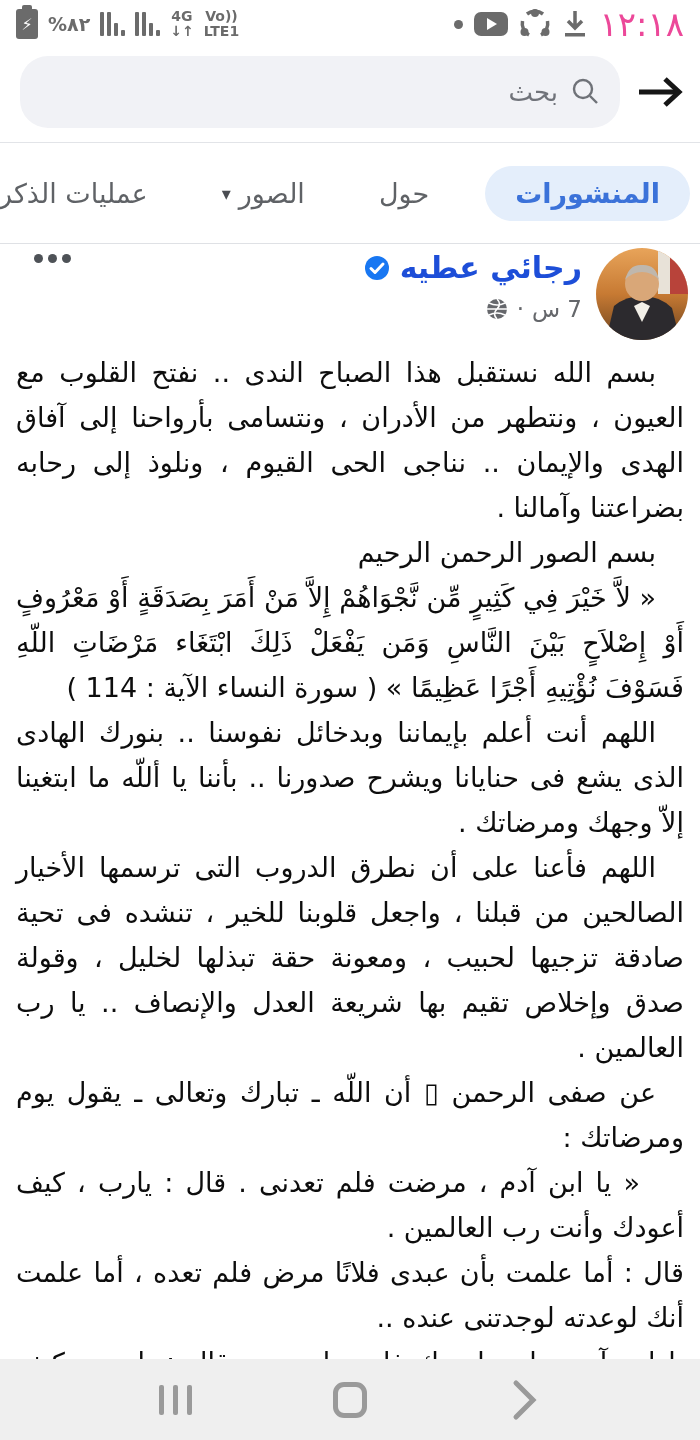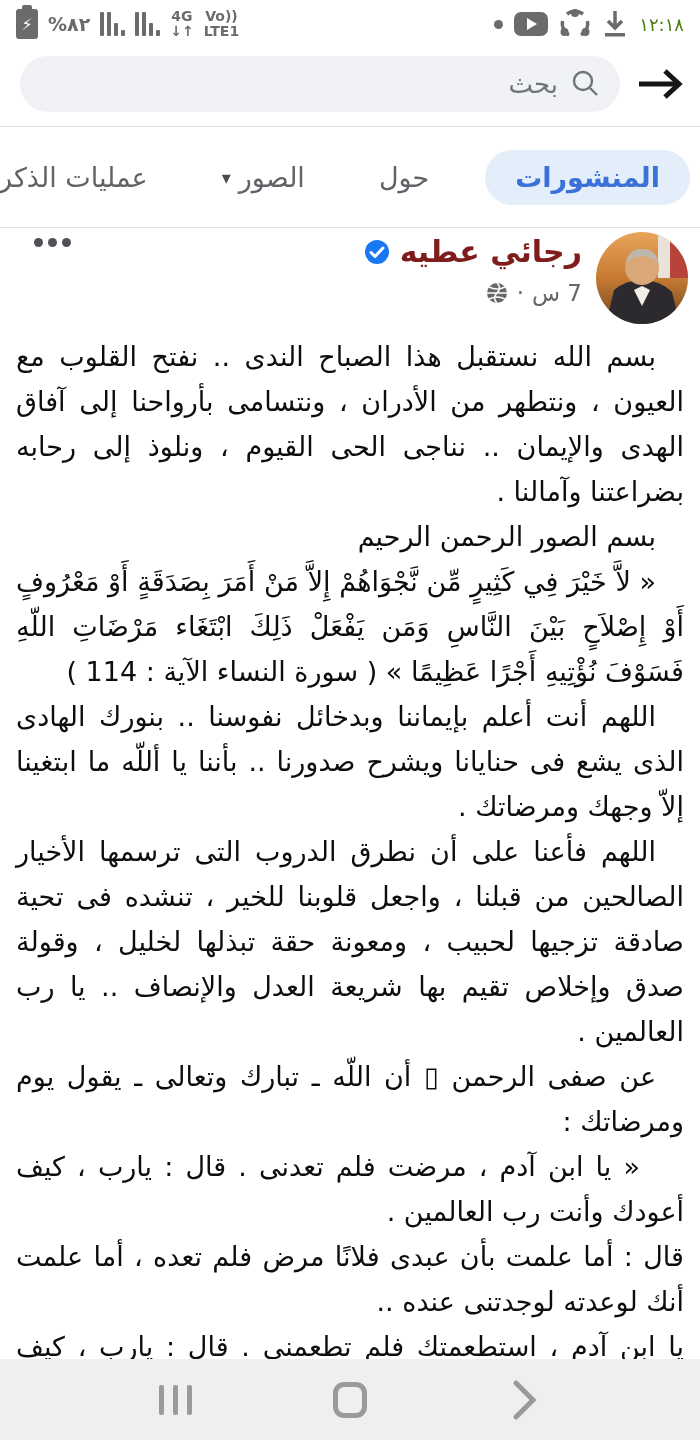--- a/index.html
+++ b/index.html
@@ -19,26 +19,26 @@
   .sb-left, .sb-right { display:flex; align-items:center; gap:10px; }
   .sb-text { font-size:19px; font-weight:bold; color:#6b6b6b; }
   .sb-stack { display:flex; flex-direction:column; align-items:center; line-height:15px; }
   .sb-stack span { font-size:14px; font-weight:bold; color:#6b6b6b; }
   .battery { position:relative; width:22px; height:30px; background:#6b6b6b; border-radius:3px; }
   .battery:before { content:""; position:absolute; top:-4px; left:6px; width:10px; height:4px; background:#6b6b6b; border-radius:2px 2px 0 0; }
   .bolt { position:absolute; inset:0; display:flex; align-items:center; justify-content:center; color:#fff; font-size:16px; }
   .signal { display:flex; align-items:flex-end; gap:3px; height:24px; }
   .signal i { display:block; width:4px; background:#6b6b6b; border-radius:1px; }
   .notif-dot { width:9px; height:9px; border-radius:50%; background:#6b6b6b; }
-  .sb-time { font-size:18px; color:#4d7c0f; }
+  .sb-time { font-size:34px; color:#ec4899; }
 
   
   .search-row { display:flex; align-items:center; gap:14px; padding:8px 14px 14px 20px; direction:ltr; }
   .search-pill {
-    flex:1; height:56px; background:#f1f2f6; border-radius:28px;
+    flex:1; height:72px; background:#f1f2f6; border-radius:28px;
     display:flex; align-items:center; justify-content:flex-end; gap:12px;
     padding:0 20px; direction:ltr;
   }
   .search-placeholder { font-size:26px; color:#70737a; }
   .back-arrow { width:52px; height:48px; display:flex; align-items:center; justify-content:center; }
   .hdr-divider { height:1px; background:#e2e4e8; width:100%; }
 
   
   .tabs-row {
     height:101px; display:flex; direction:rtl; align-items:center;
@@ -46,21 +46,21 @@
   }
   .tab { font-size:27px; color:#5f6266; padding:12px 18px; border-radius:32px; display:flex; align-items:center; gap:8px; white-space:nowrap; }
   .tab.active { background:#e4eefb; color:#3b72d9; padding:12px 30px;font-weight:bold; }
   .tab .caret { font-size:18px; color:#4a4d52; }
 
   
   .post-header { position:relative; direction:rtl; display:flex; padding:2px 12px 0 16px; gap:14px; min-height:92px; }
   .avatar { width:92px; height:92px; border-radius:50%; overflow:hidden; flex:0 0 auto; margin-top:2px; }
   .ph-col { display:flex; flex-direction:column; padding-top:2px; }
   .name-row { display:flex; align-items:center; gap:10px; }
-  .author-name { font-size:30px; font-weight:bold; color:#7f1d1d; line-height:40px; }
+  .author-name { font-size:30px; font-weight:bold; color:#1d4ed8; line-height:40px; }
   .meta-row { display:flex; align-items:center; gap:8px; margin-top:8px; color:#65676b; font-size:23px; }
   .more-menu { position:absolute; left:28px; top:4px; display:flex; gap:5px; padding:6px; }
   .more-menu i { width:9px; height:9px; border-radius:50%; background:#4e5257; display:block; }
 
   
   .post-body {
     direction:rtl; padding:10px 16px 0 16px;
     font-size:27px; line-height:45px; color:#0d0d0d;
     text-align:justify;
   }

